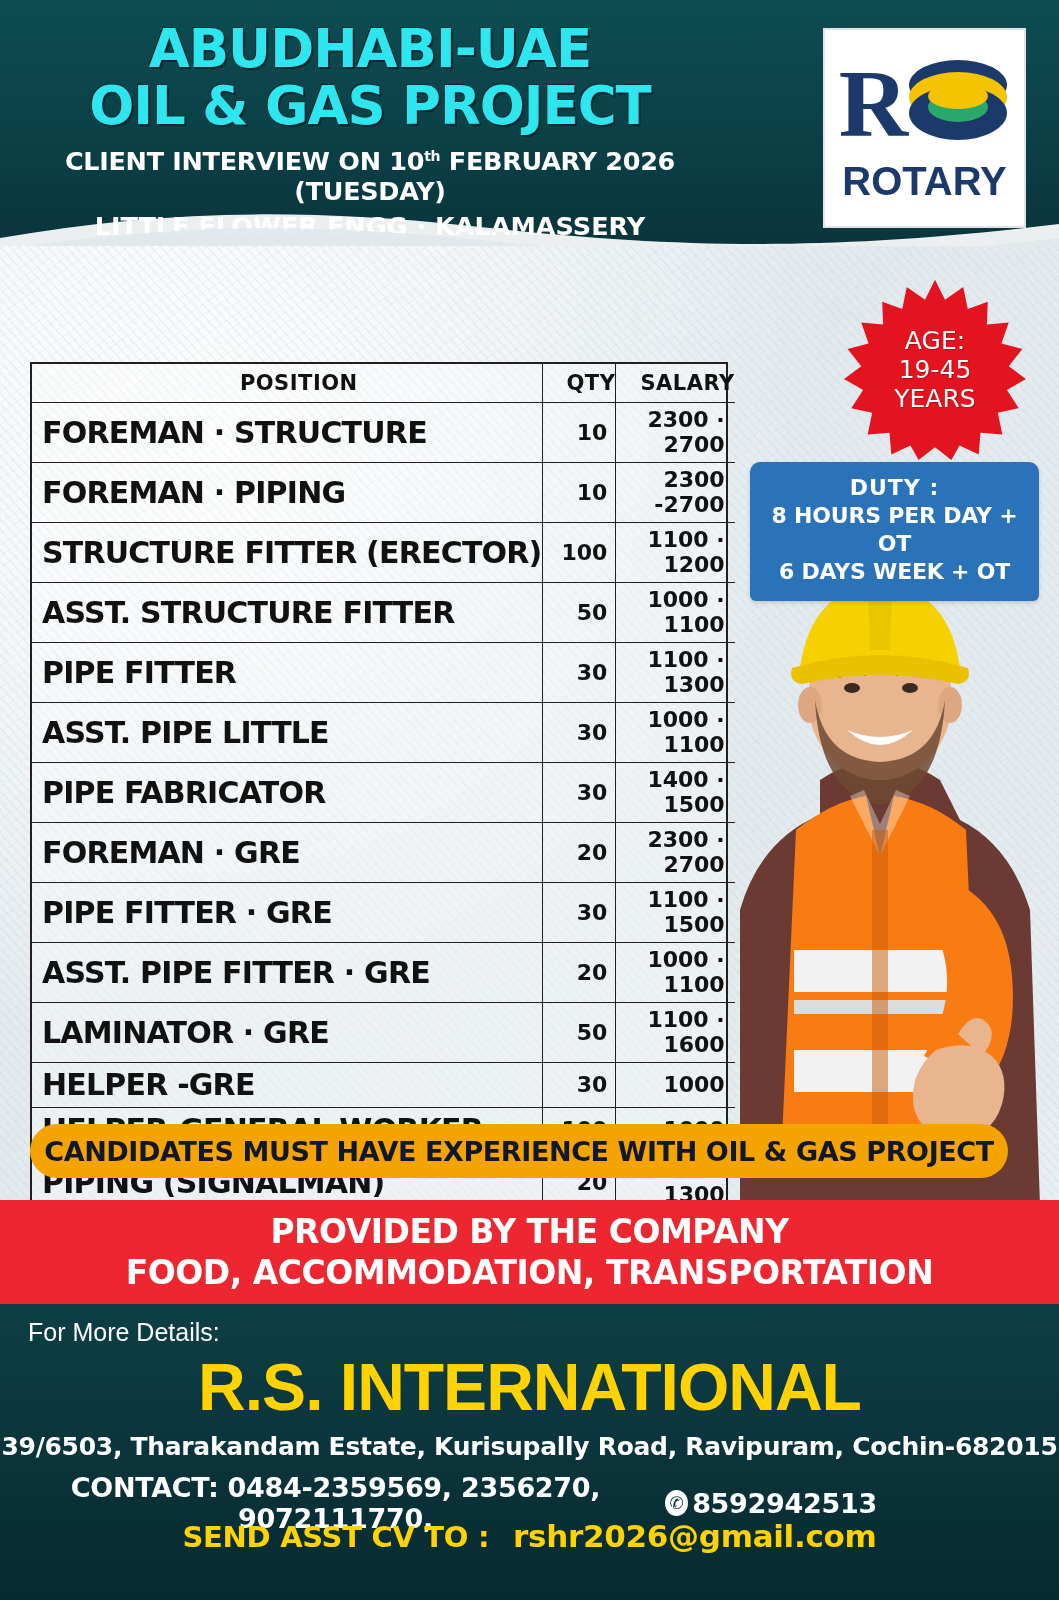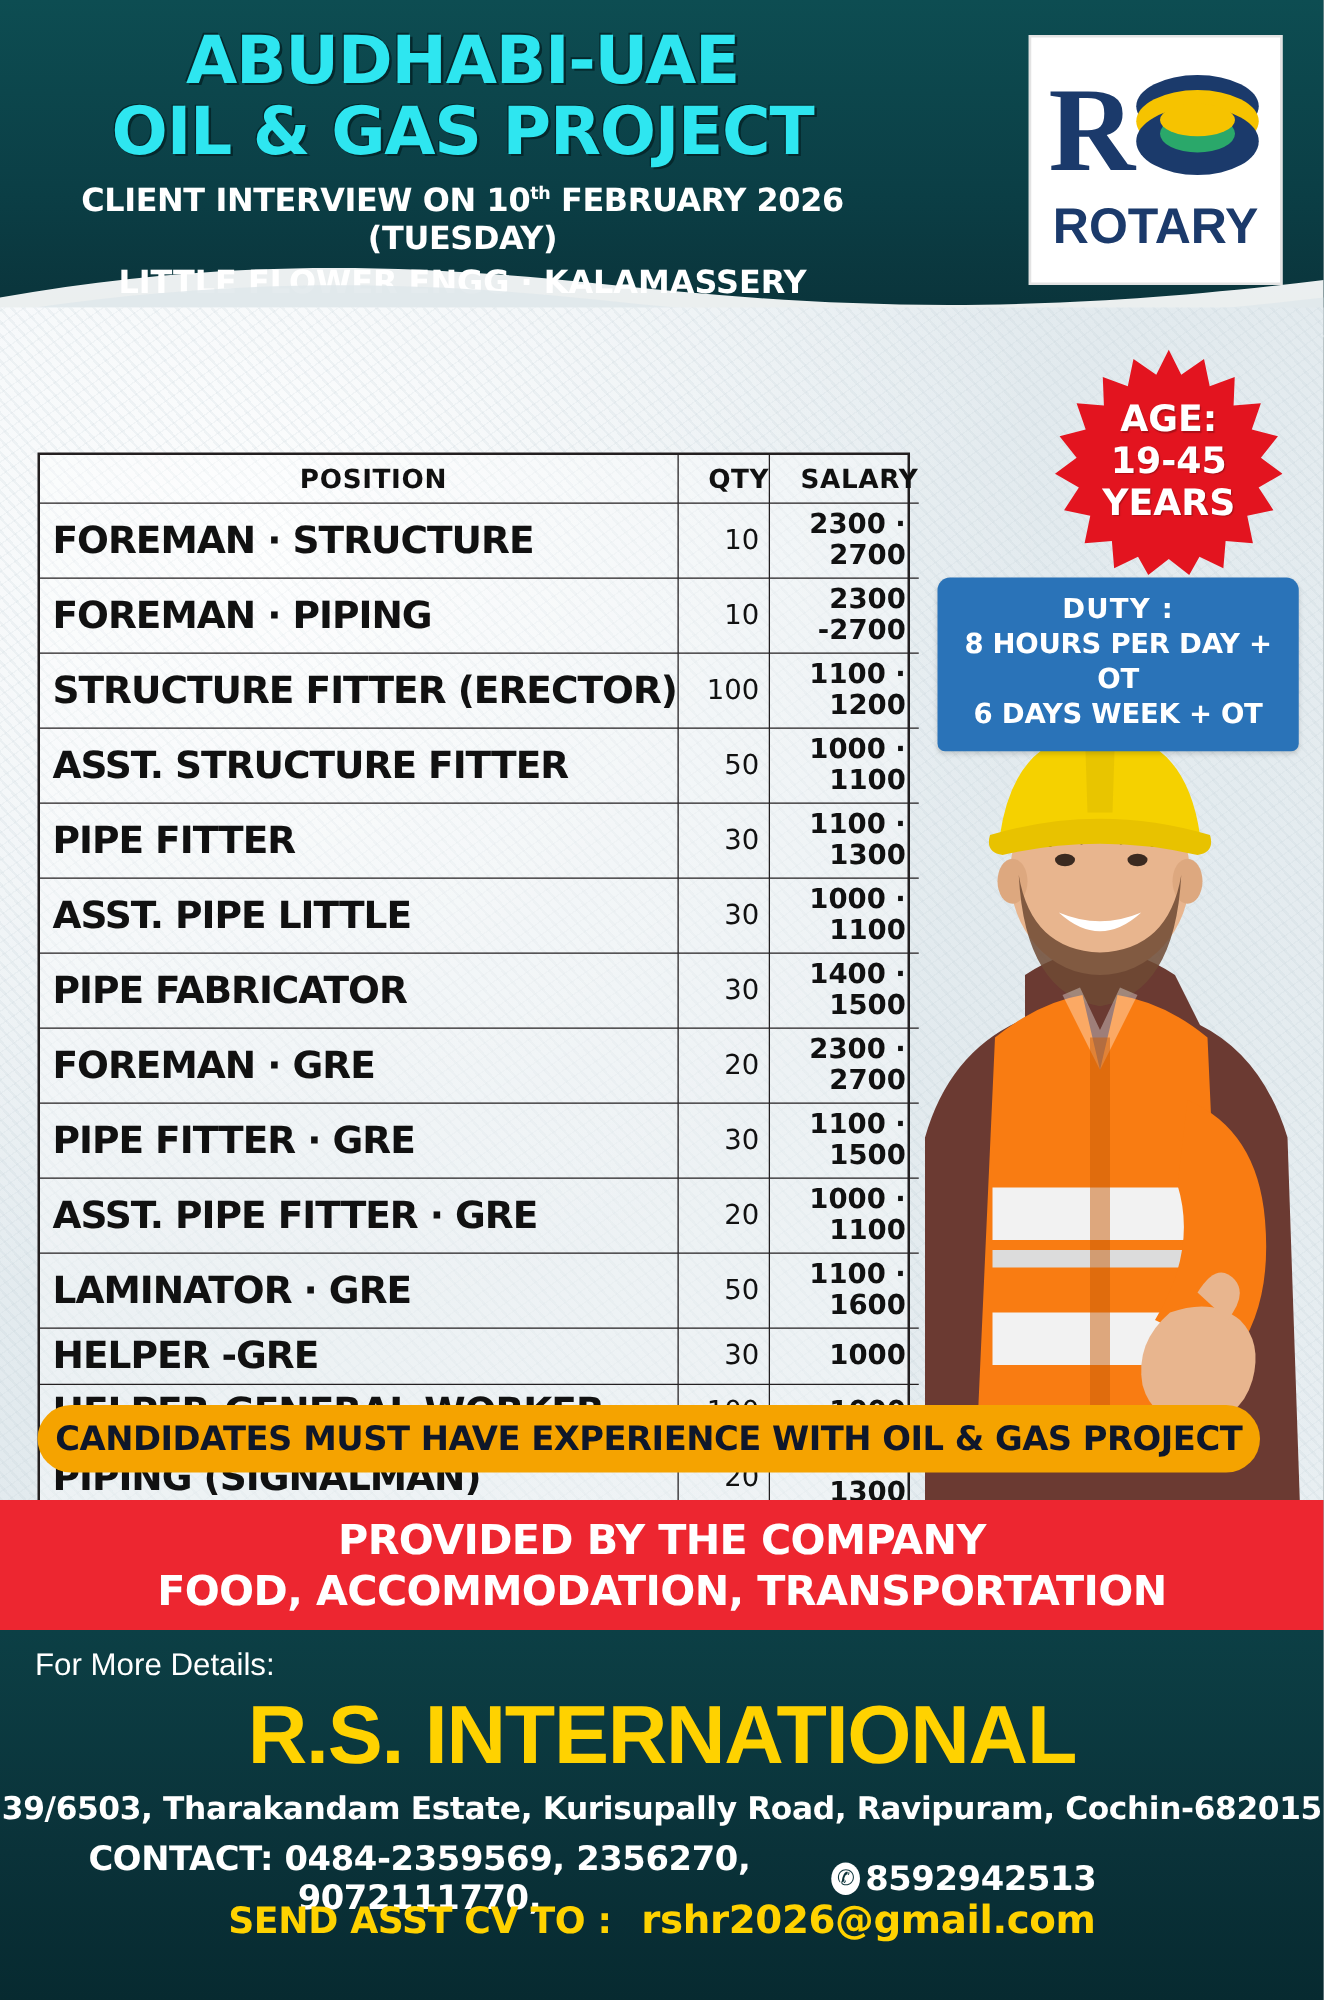--- a/index.html
+++ b/index.html
@@ -108,41 +108,41 @@
   th:first-child { border-left: none; }
   th:last-child  { border-right: none; }
   tr.head th { border-top: none; padding-left: 24px; }
   td.pos {
     font-size: 30px; font-weight: 700; color: #111;
     padding: 4px 0 5px 10px; letter-spacing: -0.8px;
     border-left: none;
     white-space: nowrap;
   }
   td.qty {
-    font-size: 22px; font-weight: 400; color: #111;
+    font-size: 22px; font-weight: 700; color: #111;
     text-align: right; padding: 4px 8px 5px 4px; width: 66px;
   }
   td.sal {
     font-size: 22px; font-weight: 700; color: #111;
     text-align: right; padding: 4px 10px 5px 4px; width: 160px;
     border-right: none;
   }
   tr:last-child td { border-bottom: none; }
 
   
   .age-badge {
     position: absolute; right: 33px; top: 278px;
     width: 182px; height: 182px; z-index: 8;
     display: flex; align-items: center; justify-content: center;
   }
   .age-badge svg { position: absolute; inset: 0; width: 182px; height: 182px; }
   .age-text {
     position: relative; text-align: center; color: #ffffff;
     font-family: "DejaVu Sans", sans-serif;
-    font-weight: 700; font-size: 29px; line-height: 1.16;
+    font-weight: 400; font-size: 25px; line-height: 1.16;
     text-shadow: 1px 1px 1px rgba(0,0,0,0.25);
   }
 
   
   .duty-box {
     position: absolute; right: 20px; top: 462px;
     width: 289px; padding: 12px 10px 14px;
     background: #2a73b8;
     border-radius: 10px 10px 6px 6px;
     text-align: center; z-index: 8;

